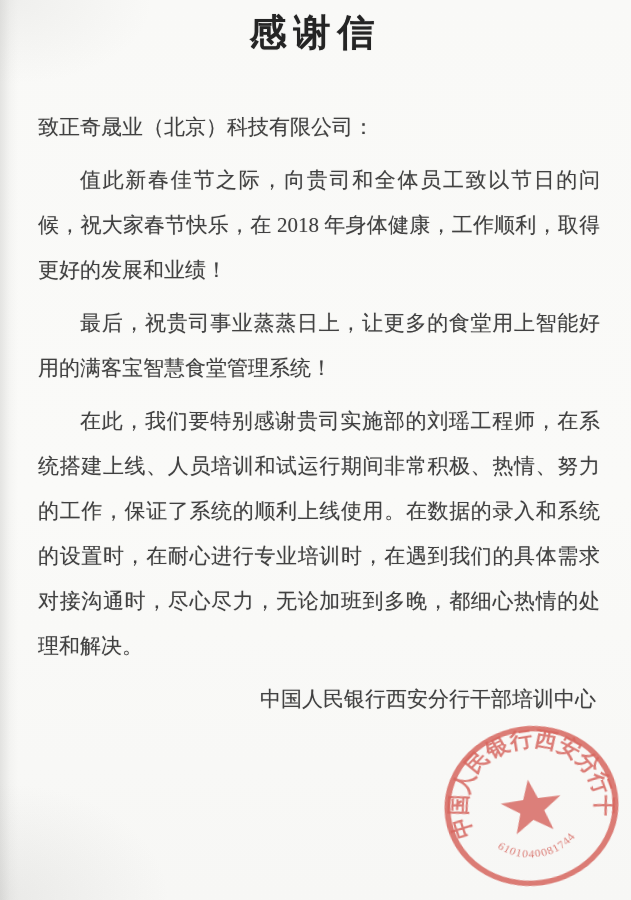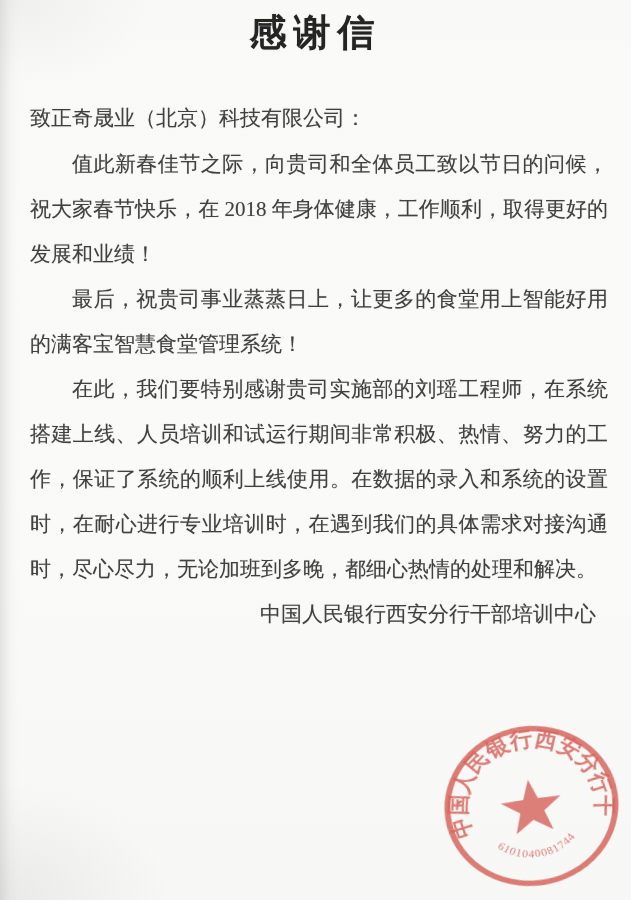--- a/index.html
+++ b/index.html
@@ -39,23 +39,23 @@
     top: 97px;
     left: 30px;
     right: 23px;
     font-size: 21px;
     line-height: 45px;
     text-align: justify;
     text-justify: inter-ideograph;
     color: #414141;
     text-shadow: 0 0 1px rgba(70,70,70,0.35);
   }
-  .salutation { margin: 0; font-family: Liberation Mono, monospace; }
+  .salutation { margin: 8px; }
   .para {
-    margin: 0;
+    margin: 8px;
     text-indent: 2em;
   }
   .signature {
     margin: 0;
     text-align: right;
     padding-right: 12px;
   }
   .seal {
     position: absolute;
     left: 441px;

